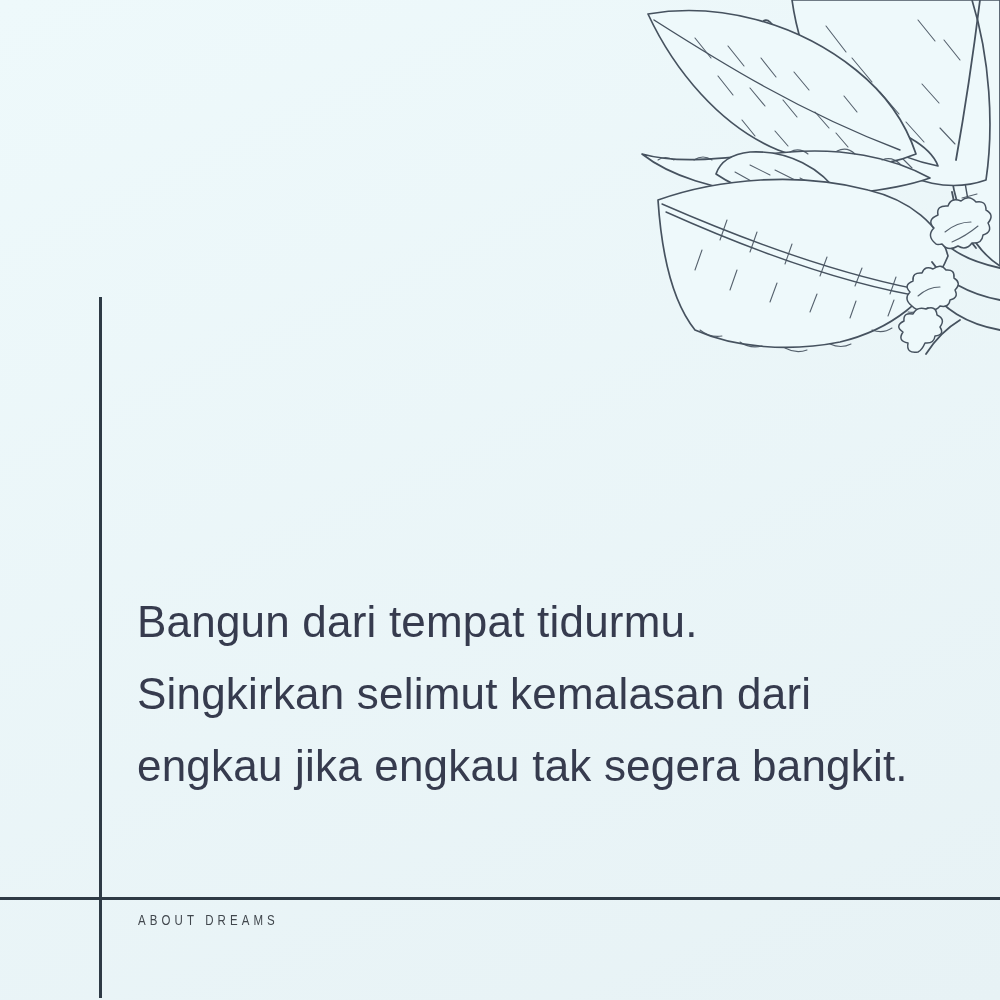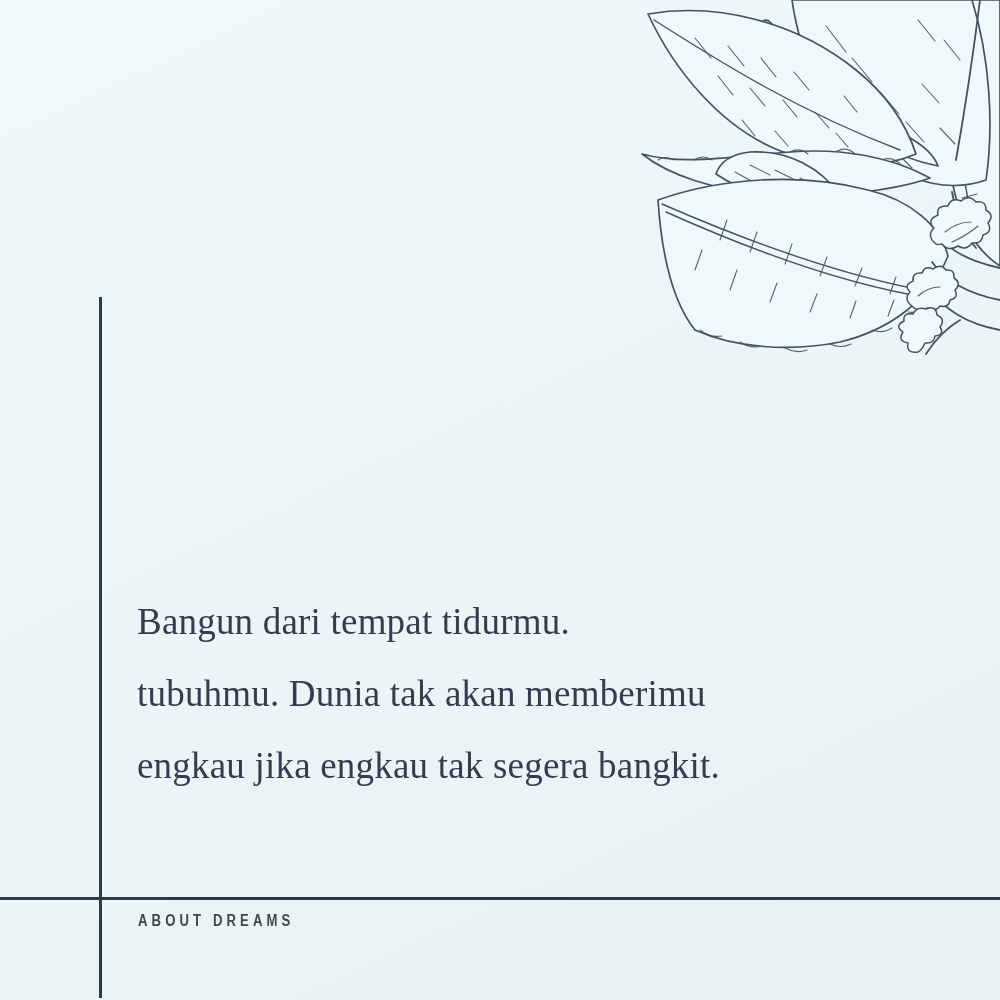--- a/index.html
+++ b/index.html
@@ -26,33 +26,32 @@
     position: absolute;
     left: 0; top: 897px;
     width: 1000px; height: 2.5px;
     background: var(--rule, #2e3a45);
   }
   
   .quote {
     position: absolute;
     left: 137px; top: 586px;
     width: 840px;
-    font-size: 37px;
+    font-size: 44px;
     line-height: 72px;
     letter-spacing: 0.2px;
     color: var(--text, #363b4e);
-    font-family: Liberation Serif, serif;
   }
   .quote .line { display: block; white-space: nowrap; }
   
   .caption {
     position: absolute;
     left: 138px; top: 912px;
-    font-size: 16px;
-    font-weight: 700;
+    font-size: 14px;
+    font-weight: 400;
     letter-spacing: 5px;
     color: var(--caption, #41474d);
   }
   .caption span {
     display: inline-block;
     transform: scaleX(0.82);
     transform-origin: left center;
     white-space: nowrap;
   }
   
@@ -112,21 +111,21 @@
     <path class="hatch" d="M 318,296 q 10,-9 22,-9"></path>
     <path class="ruffle" d="M 318,352 q -12,2 -10,-9 q -11,-2 -5,-11 q -9,-6 1,-11 q -1,-9 9,-7 q 4,-8 13,-5 q 10,-4 11,6 q 9,4 3,12 q 5,8 -5,9 q -1,8 -10,7 q -3,7 -7,9 Z"></path>
     <path class="stem" d="M 326,354 q 14,-22 34,-34"></path>
   </svg>
 
   <div class="vrule"></div>
   <div class="hrule"></div>
 
   <div class="quote">
     <span class="line">Bangun dari tempat tidurmu.</span>
-    <span class="line">tubuhmu. Dunia tak akan memberimu</span>
+    <span class="line">Singkirkan selimut kemalasan dari</span>
     <span class="line">engkau jika engkau tak segera bangkit.</span>
   </div>
 
   <div class="caption">
     <span>ABOUT DREAMS</span>
   </div>
 
 </div>
 
 </body></html>

